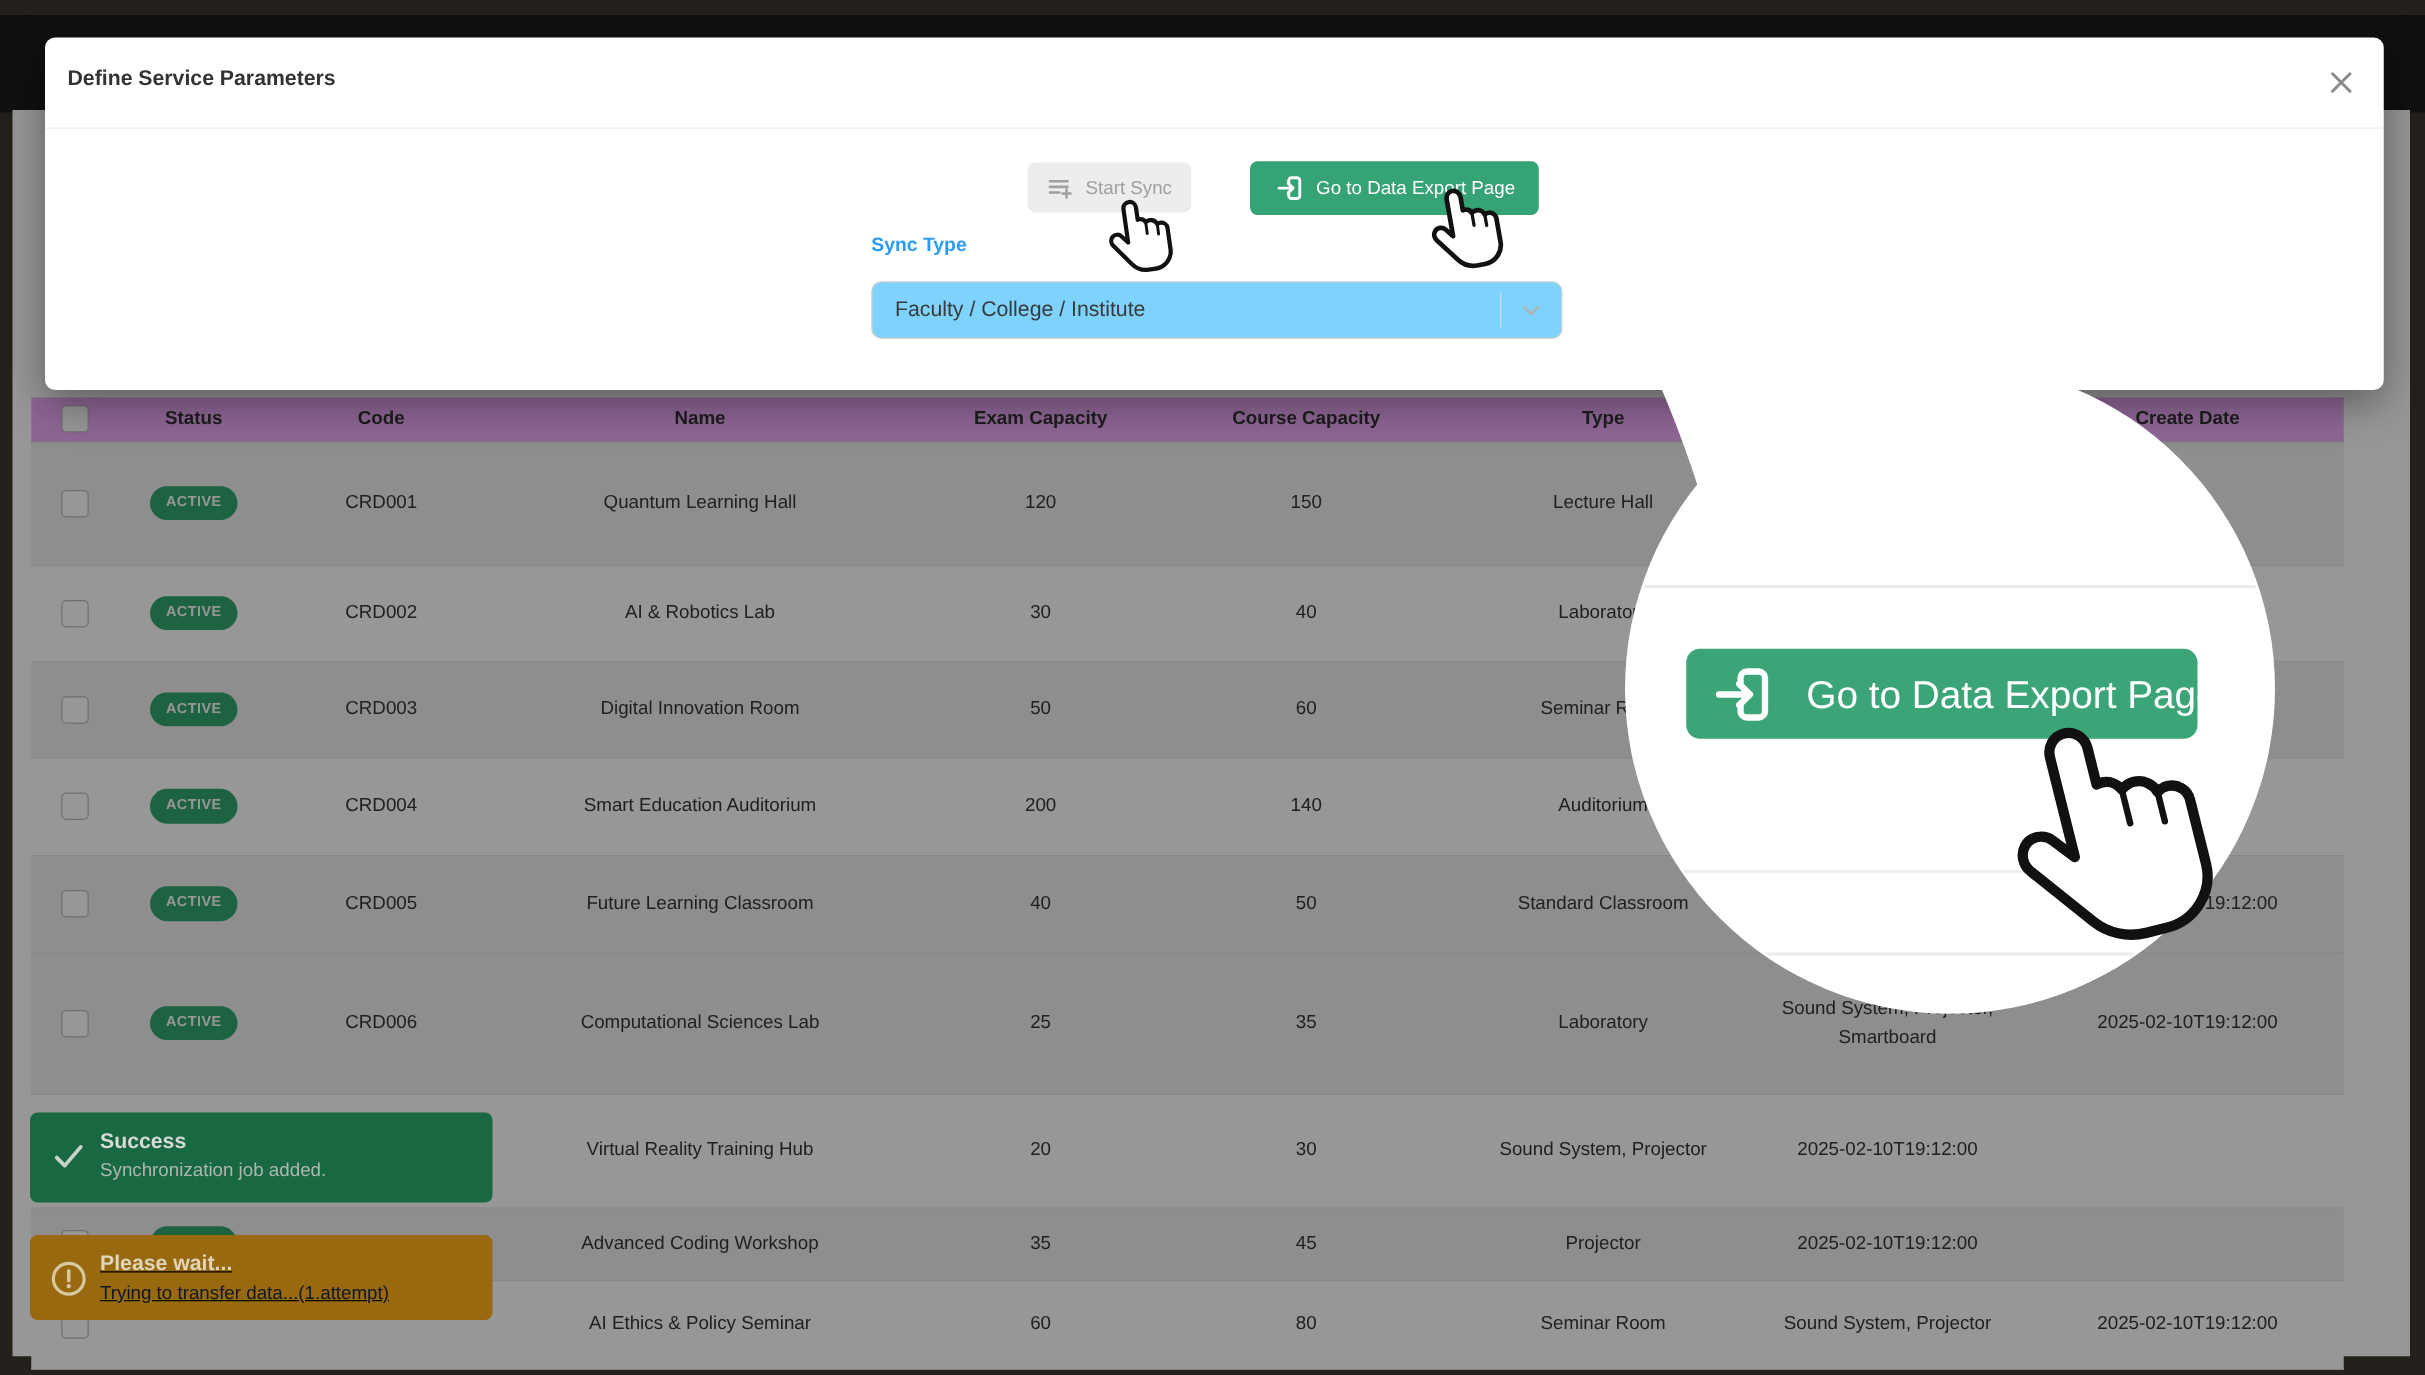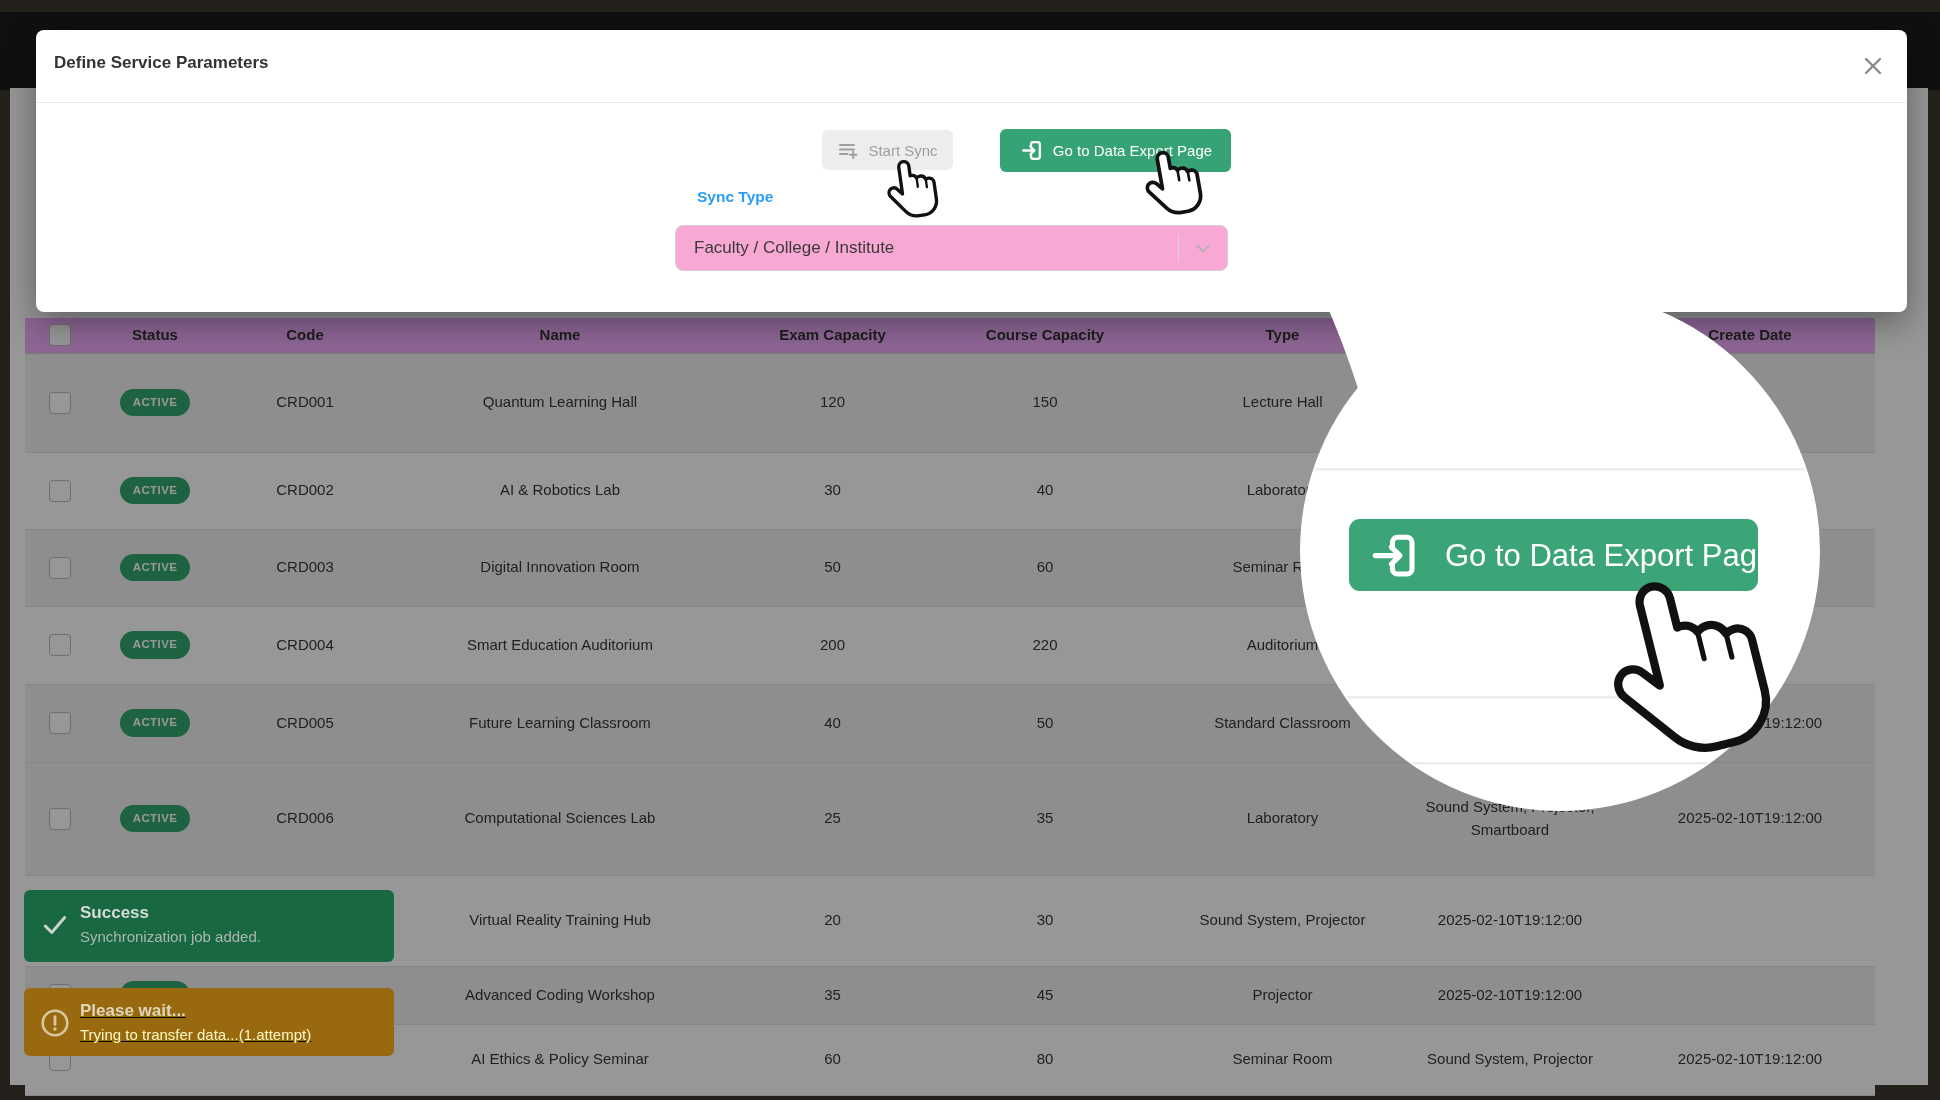--- a/index.html
+++ b/index.html
@@ -30,35 +30,35 @@
 
   
   .toast{position:absolute;left:24px;width:370px;border-radius:6px;z-index:20;display:flex;align-items:flex-start;}
   .toast-ico{margin:20px 8px 0 16px;flex:0 0 30px;}
   .toast-body{padding:13px 10px 10px 2px;}
   .toast-title{font-size:17px;font-weight:700;}
   .toast-msg{font-size:15px;margin-top:5px;}
   .toast1{top:890px;height:72px;background:#186941;}
   .toast1 .toast-title{color:#d6dbd7;} .toast1 .toast-msg{color:#aeb6b0;}
   .toast2{top:988px;height:68px;background:#99690f;text-decoration:underline;}
-  .toast2 .toast-title{color:#ded6bd;} .toast2 .toast-msg{color:#fef9c3;}
+  .toast2 .toast-title{color:#ded6bd;} .toast2 .toast-msg{color:#0f172a;}
 
   
   .modal{position:absolute;left:36px;top:30px;width:1871px;height:282px;background:#fff;
          border-radius:8px;z-index:30;box-shadow:0 10px 34px rgba(0,0,0,.38);}
   .modal-title{position:absolute;left:18px;top:23px;font-size:17px;font-weight:700;color:#333;}
   .modal-divider{position:absolute;left:0;top:72px;width:100%;height:1px;background:#ebebeb;}
   .modal-close{position:absolute;right:22px;top:24px;width:24px;height:24px;cursor:pointer;}
   .btn{position:absolute;display:flex;align-items:center;justify-content:center;gap:9px;
        border-radius:6px;font-size:15px;}
   .btn-start{left:786px;top:100px;width:131px;height:40px;background:#ededed;color:#9f9f9f;}
   .btn-go{left:964px;top:99px;width:231px;height:43px;background:#36a375;color:#fff;}
   .sync-label{position:absolute;left:661px;top:158px;font-size:15.5px;font-weight:700;color:#2a9df4;}
-  .select{position:absolute;left:639px;top:195px;width:551px;height:44px;border:1.5px solid #cfcfcf;
-          border-radius:8px;background:#f9a8d4;display:flex;align-items:center;}
+  .select{position:absolute;left:661px;top:195px;width:551px;height:44px;border:1.5px solid #cfcfcf;
+          border-radius:8px;background:#7dd3fc;display:flex;align-items:center;}
   .select-value{font-size:17px;color:#3a3a3a;padding-left:18px;flex:1;}
   .select-sep{width:1px;height:28px;background:#d8d8d8;}
   .select-caret{width:48px;display:flex;align-items:center;justify-content:center;}
 
   
   .blob{position:absolute;left:0;top:0;z-index:40;pointer-events:none;}
   .cursor{position:absolute;z-index:50;pointer-events:none;}
 </style>
 </head>
 <body>
@@ -129,21 +129,21 @@
           <div class="cell"></div>
         </div>
         <div class="trow" style="min-height: 77px; background: rgb(255, 255, 255);">
           <div class="cell">
             <div class="cb"></div>
           </div>
           <div class="cell"><span class="badge" style="background: rgb(47, 165, 107);">ACTIVE</span></div>
           <div class="cell">CRD004</div>
           <div class="cell">Smart Education Auditorium</div>
           <div class="cell">200</div>
-          <div class="cell">220</div>
+          <div class="cell">140</div>
           <div class="cell">Auditorium</div>
           <div class="cell"></div>
           <div class="cell"></div>
         </div>
         <div class="trow" style="min-height: 77px; background: rgb(240, 240, 240);">
           <div class="cell">
             <div class="cb"></div>
           </div>
           <div class="cell"><span class="badge" style="background: rgb(47, 165, 107);">ACTIVE</span></div>
           <div class="cell">CRD005</div>

